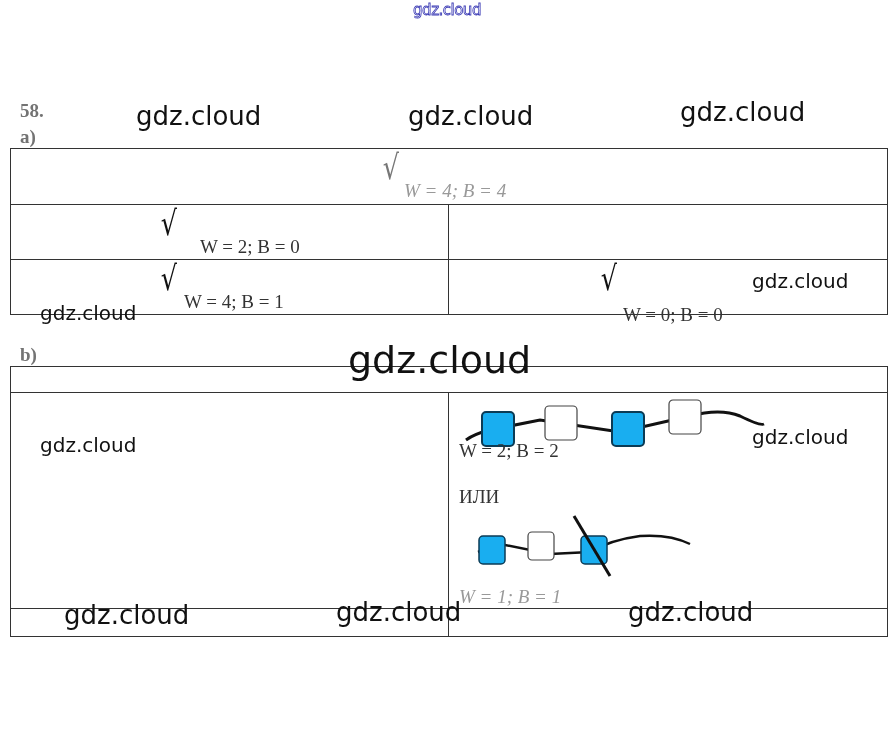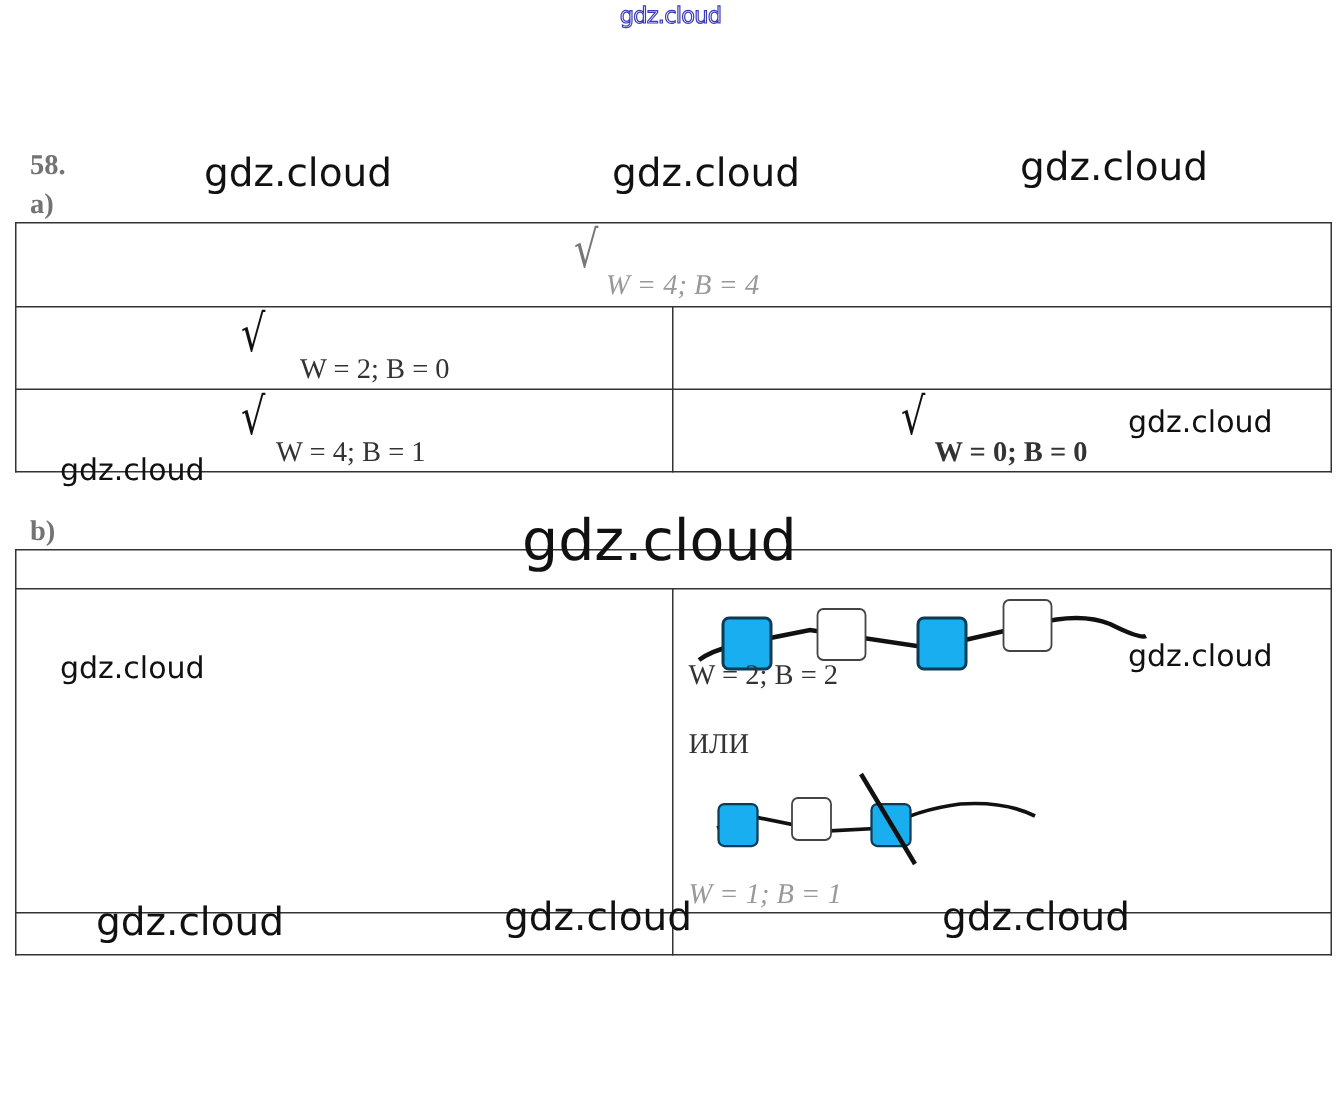--- a/index.html
+++ b/index.html
@@ -39,21 +39,21 @@
   <span class="check faded" style="left:380px; top:150px;">√</span>
   <span class="ans faded" style="left:404px; top:180px;">W = 4; B = 4</span>
 
   <span class="check" style="left:158px; top:206px;">√</span>
   <span class="ans" style="left:172px; top:236px;margin-left:28px;">W = 2; B = 0</span>
 
   <span class="check" style="left:158px; top:261px;">√</span>
   <span class="ans" style="left:184px; top:291px;">W = 4; B = 1</span>
 
   <span class="check" style="left:598px; top:261px;">√</span>
-  <span class="ans" style="left:623px; top:291px;font-weight:bold;">W = 0; B = 0</span>
+  <span class="ans" style="left:623px; top:304px;">W = 0; B = 0</span>
 </div>
 
 <div>
   <div class="hline" style="left:10px; width:878px; top:366px;"></div>
   <div class="hline" style="left:10px; width:878px; top:392px;"></div>
   <div class="hline" style="left:10px; width:878px; top:608px;"></div>
   <div class="hline" style="left:10px; width:878px; top:636px;"></div>
   <div class="vline" style="left:10px; top:366px; height:271px;"></div>
   <div class="vline" style="left:887px; top:366px; height:271px;"></div>
   <div class="vline" style="left:448px; top:392px; height:245px;"></div>

